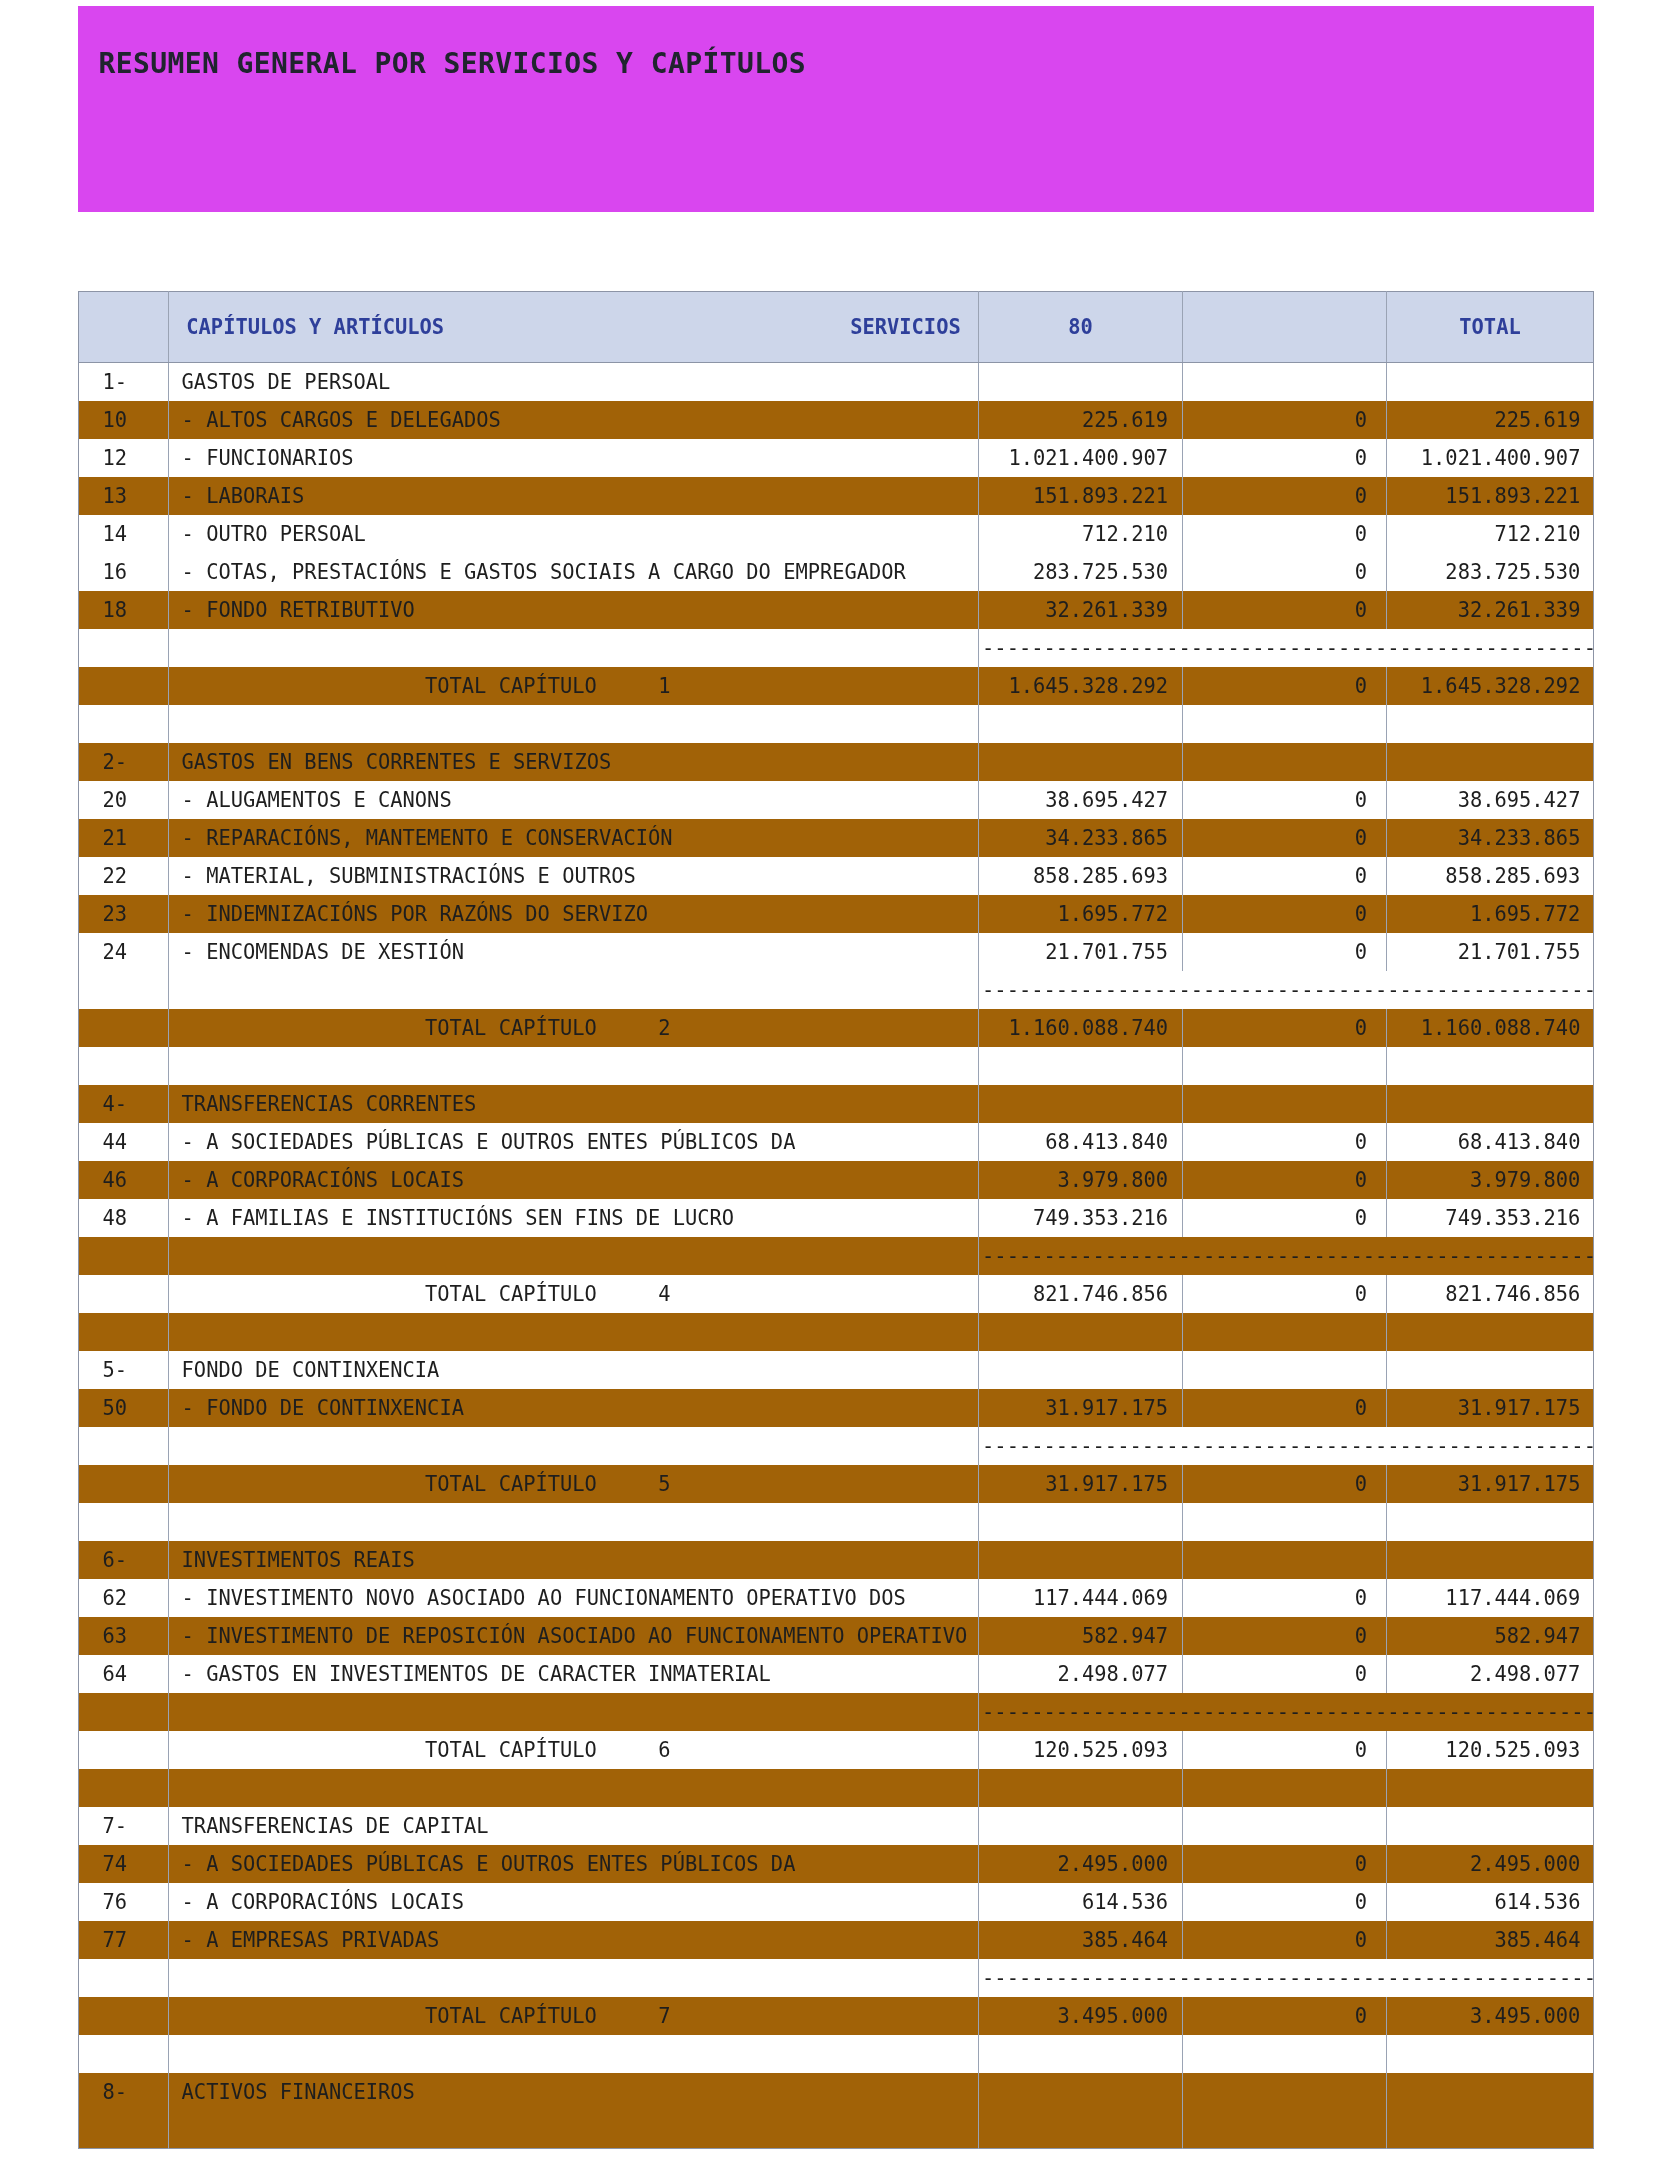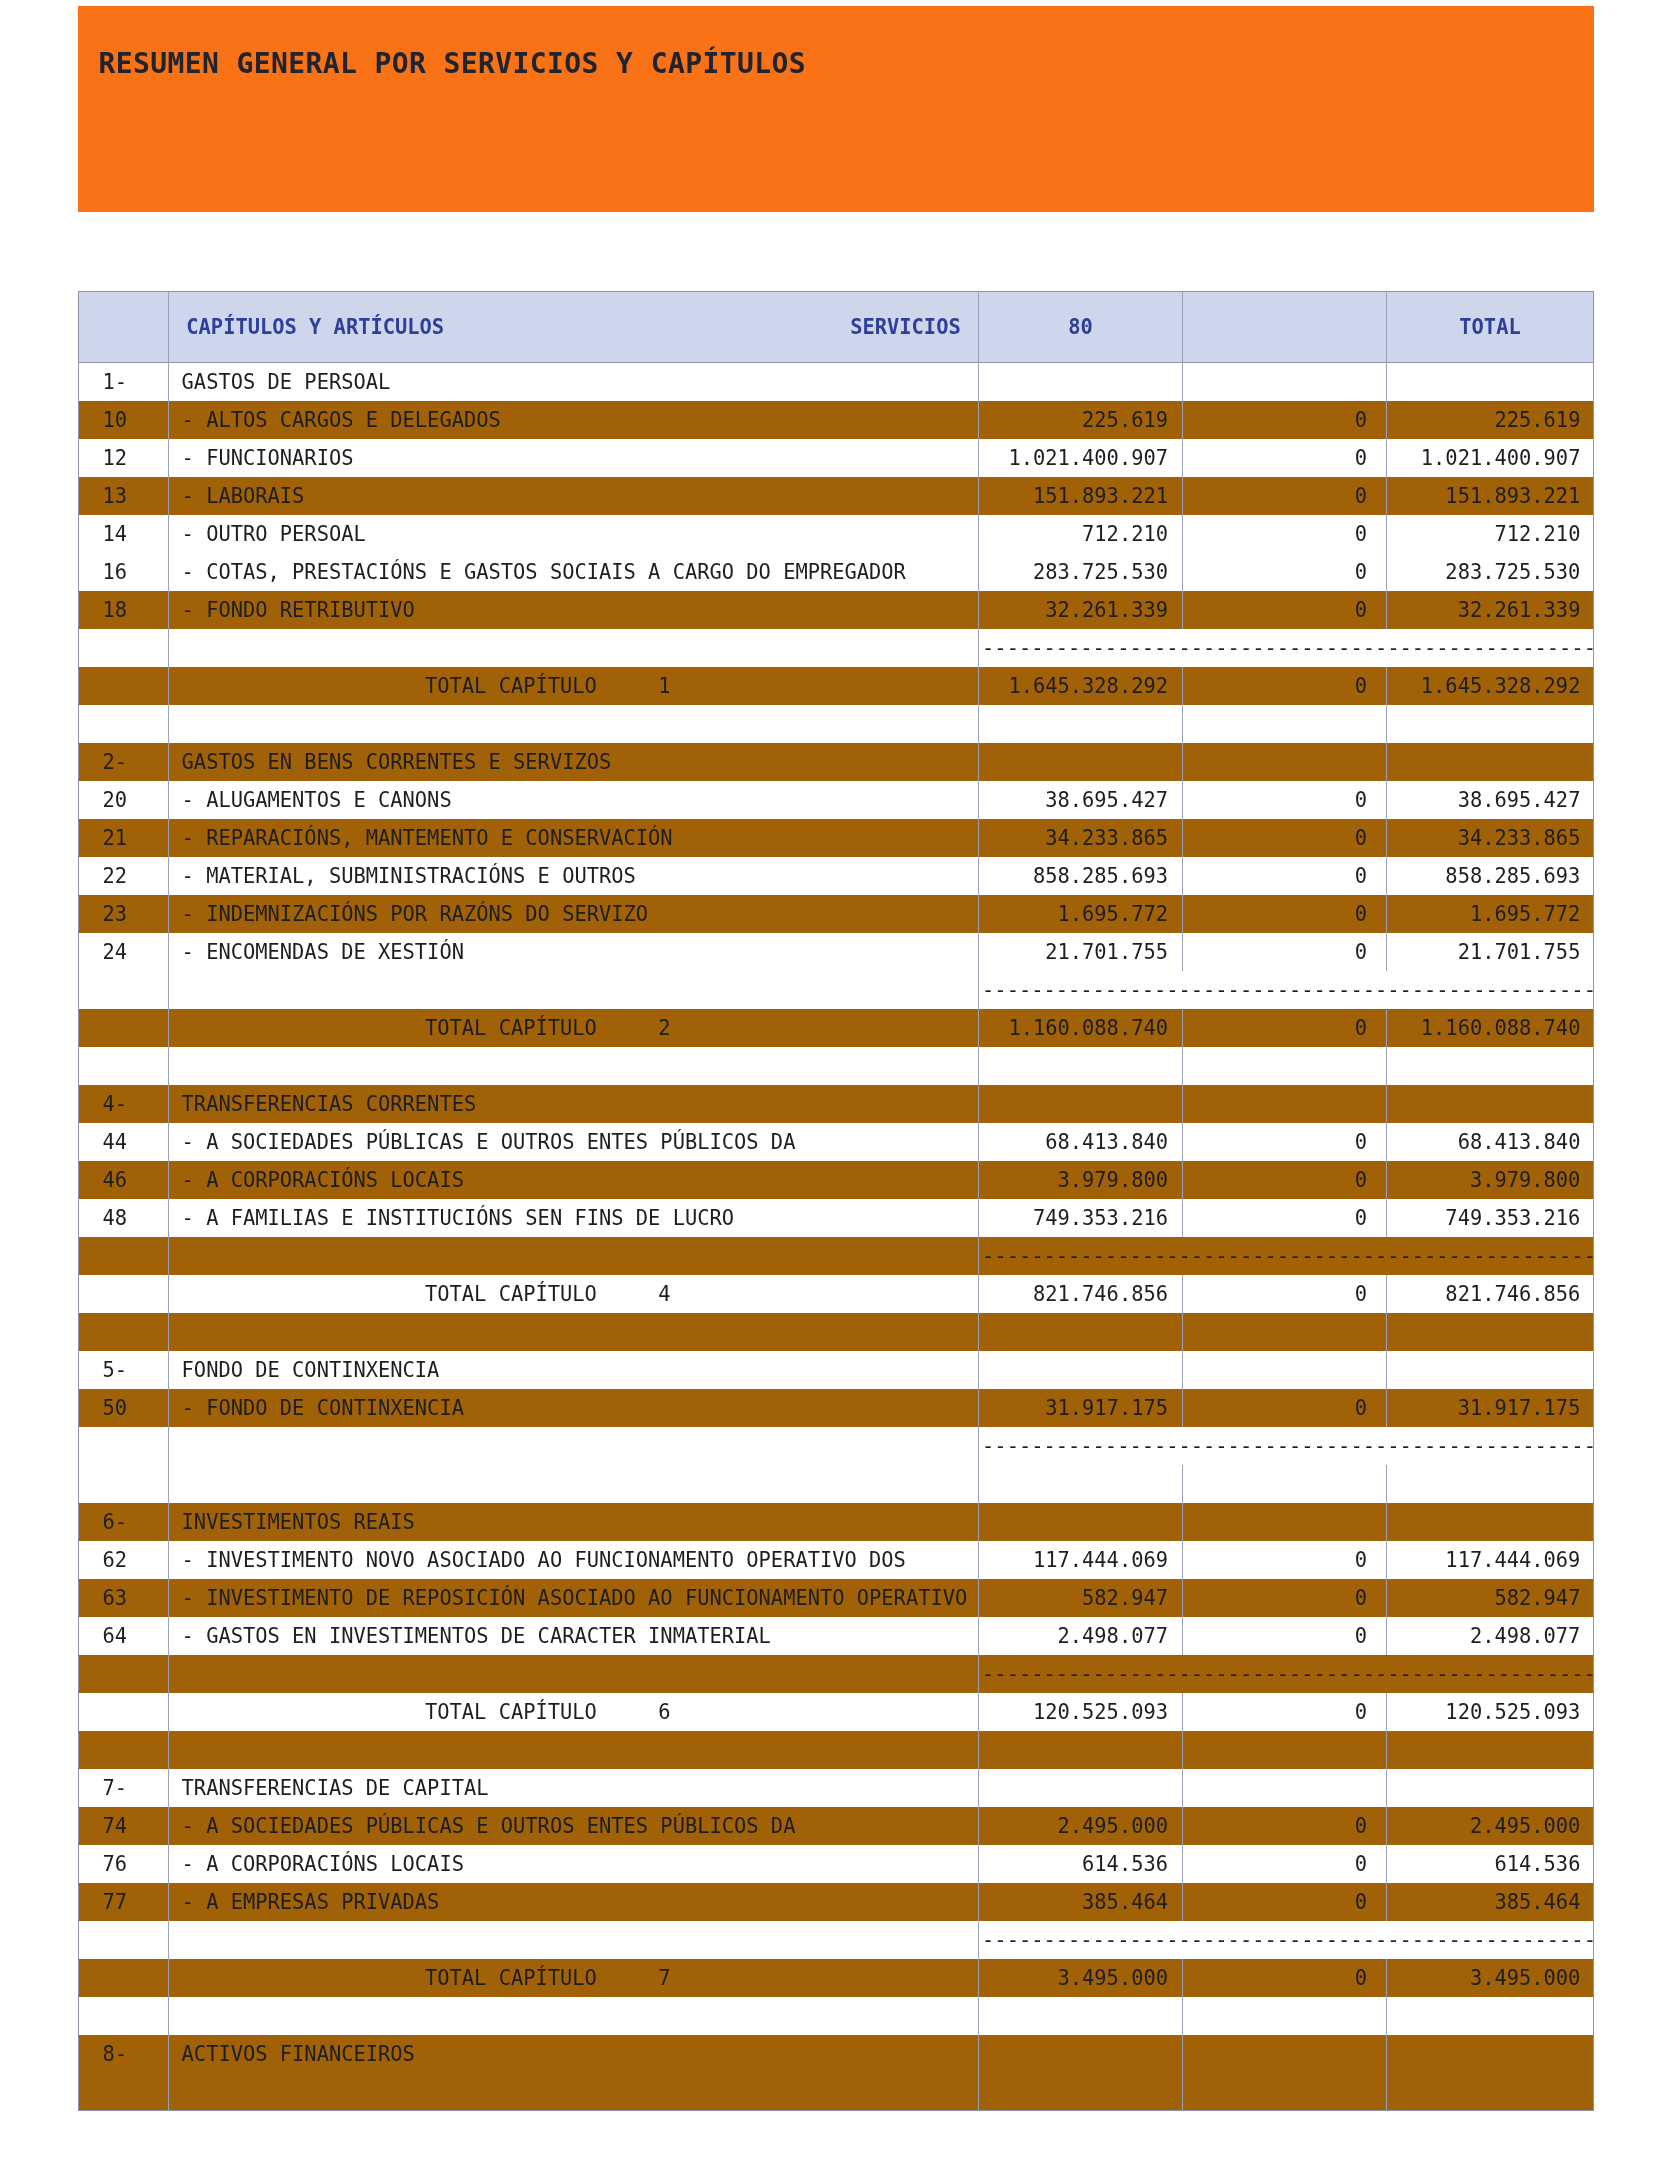--- a/index.html
+++ b/index.html
@@ -11,21 +11,21 @@
     overflow: hidden;
     font-family: "DejaVu Sans Mono", "Liberation Mono", monospace;
     color: #1e1e1e;
   }
   .banner {
     position: absolute;
     left: 78px;
     top: 6.3px;
     width: 1516px;
     height: 206px;
-    background: #f97316;
+    background: #d946ef;
     box-sizing: border-box;
   }
   .title {
     padding: 41px 0 0 20.4px;
     font-size: 28px;
     font-weight: bold;
     letter-spacing: 0.4px;
     color: #20242e;
     white-space: pre;
   }
@@ -293,20 +293,27 @@
           <td class="desc">- FONDO DE CONTINXENCIA</td>
           <td class="num v80">31.917.175</td>
           <td class="num v0">0</td>
           <td class="num tot">31.917.175</td>
         </tr>
         <tr class="row">
           <td class="code"></td>
           <td class="desc"></td>
           <td class="dashcell" colspan="3">--------------------------------------------------</td>
         </tr>
+        <tr class="row tint">
+          <td class="code"></td>
+          <td class="desc totaldesc">TOTAL CAPÍTULO     5</td>
+          <td class="num v80">31.917.175</td>
+          <td class="num v0">0</td>
+          <td class="num tot">31.917.175</td>
+        </tr>
         <tr class="row">
           <td class="code"></td>
           <td class="desc"></td>
           <td class="num v80"></td>
           <td class="num v0"></td>
           <td class="num tot"></td>
         </tr>
         <tr class="row tint">
           <td class="code">6-</td>
           <td class="desc">INVESTIMENTOS REAIS</td>

